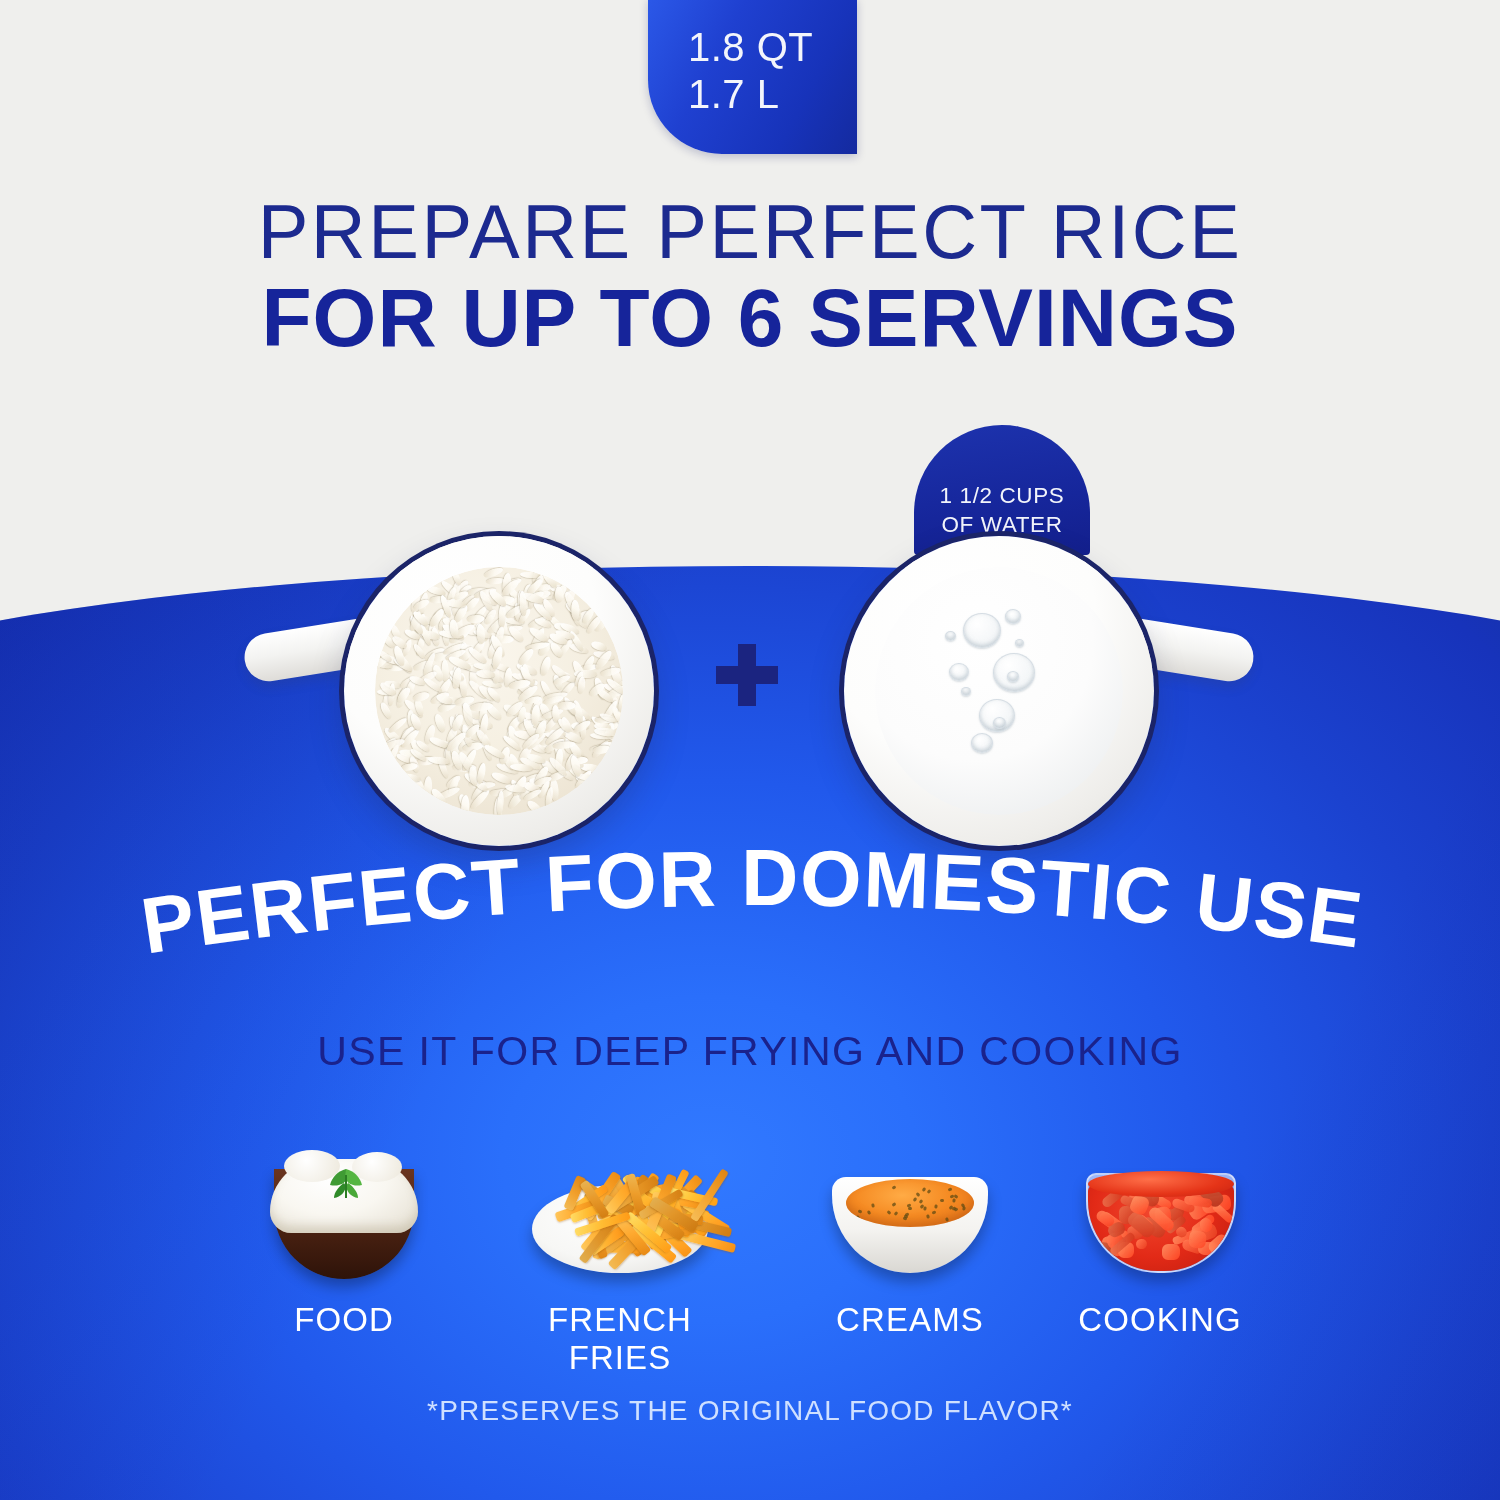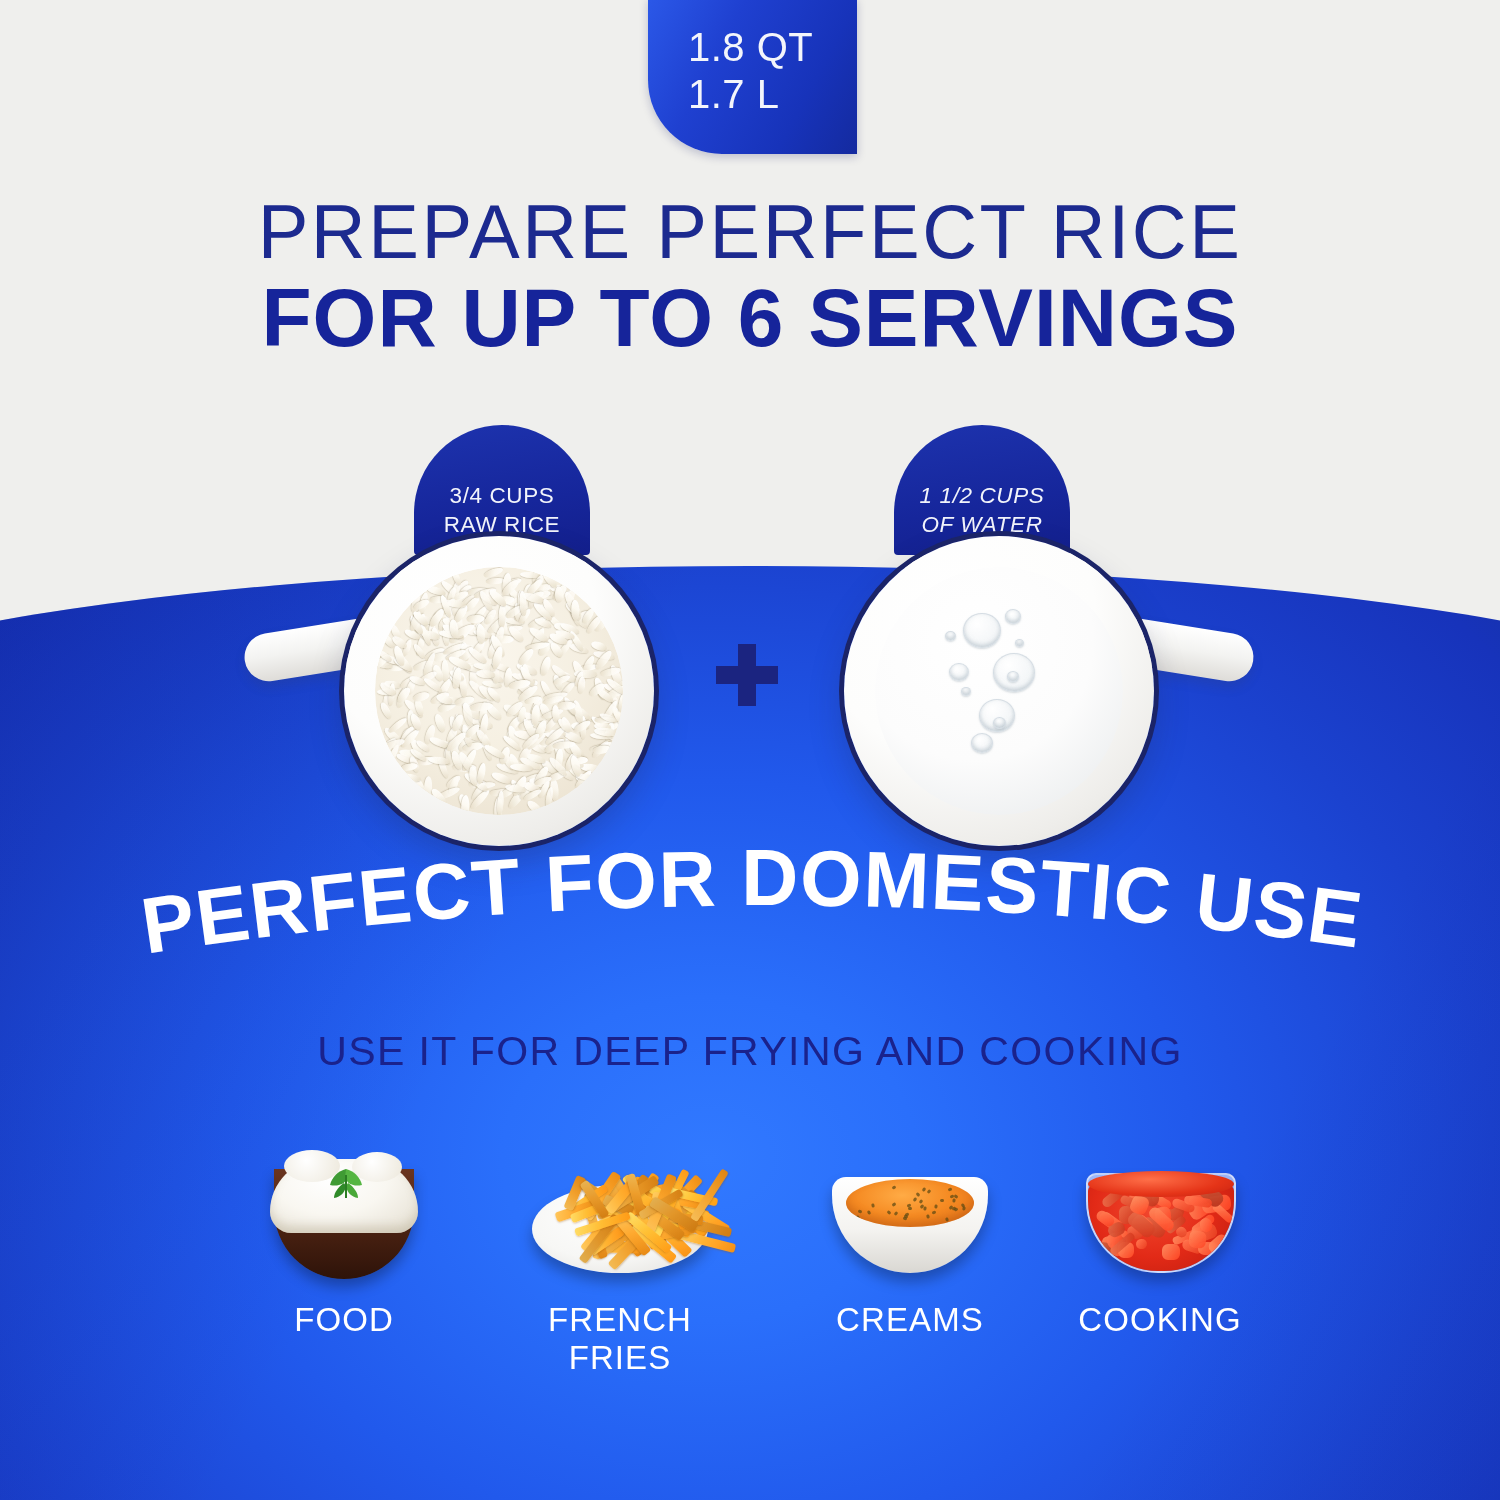--- a/index.html
+++ b/index.html
@@ -87,21 +87,21 @@
     display:flex; flex-direction:column;
     align-items:center; justify-content:flex-end;
     padding-bottom:16px;
     text-align:center;
   }
   .tab span{
     font-size:22.5px; font-weight:400; letter-spacing:.6px; line-height:1.3;
     color:#f2f4fb;
   }
   #tab-rice{ left:414px; top:425px; }
-  #tab-water{ left:894px; top:425px;font-style:italic; }
+  #tab-water{ left:914px; top:425px; }
 
   
   .pot{ position:absolute; width:310px; height:310px; }
   #pot-rice{ left:344px; top:536px; }
   #pot-water{ left:844px; top:536px; }
 
   
   .handle{
     position:absolute; top:90px;
     width:140px; height:48px;
@@ -301,24 +301,20 @@
   <div class="vol-badge">
     <div class="vol-line">1.8 QT</div>
     <div class="vol-line">1.7 L</div>
   </div>
 
   <div class="head-wrap">
     <div class="head-l1">PREPARE PERFECT RICE</div>
     <div class="head-l2">FOR UP TO 6 SERVINGS</div>
   </div>
 
-  <div class="tab" id="tab-rice">
-    <span>3/4 CUPS</span>
-    <span>RAW RICE</span>
-  </div>
   <div class="tab" id="tab-water">
     <span>1 1/2 CUPS</span>
     <span>OF WATER</span>
   </div>
 
   <div class="pot" id="pot-rice">
     <div class="handle" id="handle-left"></div>
     <div class="pot-body">
       <div class="pot-inner">
         <div class="rice-fill" id="rice-grains">
@@ -979,14 +975,15 @@
               <div class="chunk" style="left: 112.49px; top: 33.0139px; width: 11.9118px; height: 13.7327px; transform: rotate(-13.7355deg); filter: brightness(1.123);"></div>
             </div>
           </div>
         <div class="sc-top"></div>
       </div>
       <div class="food-label">COOKING</div>
     </div>
 
   </div>
 
+  <div class="footer">*PRESERVES THE ORIGINAL FOOD FLAVOR*</div>
 
 </div>
 
 </body></html>

